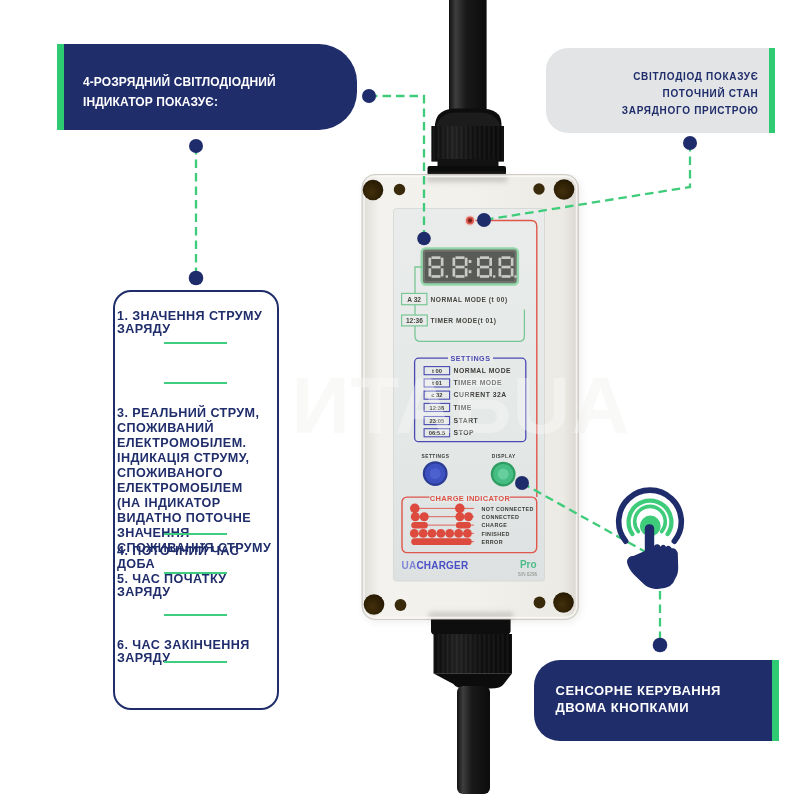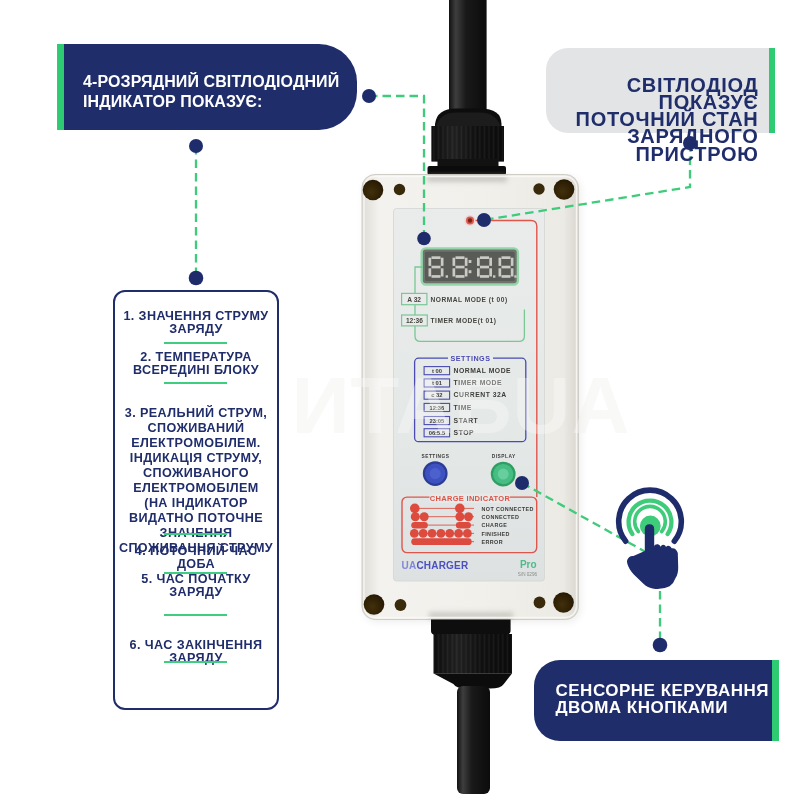--- a/index.html
+++ b/index.html
@@ -2,31 +2,31 @@
 <html><head>
 <meta charset="utf-8">
 <style>
   html,body{margin:0;padding:0;}
   body{width:800px;height:800px;position:relative;background:#fff;overflow:hidden;
        font-family:"Liberation Sans",sans-serif;}
   .abs{position:absolute;}
   .navybox{background:#202d6b;color:#fff;font-weight:bold;}
   #box-tl{left:64px;top:44px;width:293px;height:86px;border-radius:0 38px 38px 0;}
   #bar-tl{left:57px;top:44px;width:7.5px;height:86px;background:#2fcb72;}
-  #box-tl .t{position:absolute;left:19px;top:27.5px;font-size:16px;line-height:20.8px;letter-spacing:.1px;}
+  #box-tl .t{position:absolute;left:19px;top:27.5px;font-size:12px;line-height:20.8px;letter-spacing:.1px;}
   #box-tr{left:546px;top:48px;width:222.5px;height:85px;background:#e2e4e5;border-radius:22px 0 0 22px;}
   #bar-tr{left:768.5px;top:48px;width:6.5px;height:85px;background:#2fcb72;}
-  #box-tr .t{position:absolute;right:10px;top:19.5px;text-align:right;font-size:20px;line-height:17.3px;
-             font-weight:bold;color:#202d6b;letter-spacing:.7px;margin-top:9px;}
+  #box-tr .t{position:absolute;right:10px;top:19.5px;text-align:right;font-size:10px;line-height:17.3px;
+             font-weight:bold;color:#202d6b;letter-spacing:.7px;}
   #box-br{left:534px;top:660px;width:237.5px;height:81px;border-radius:26px 0 0 26px;}
   #bar-br{left:771.5px;top:660px;width:7.5px;height:81px;background:#2fcb72;}
-  #box-br .t{position:absolute;left:21.5px;top:21.8px;font-size:17px;line-height:17.3px;letter-spacing:.5px;}
-  #list{left:113px;top:290px;width:166px;height:420px;border:2.3px solid #202d6b;border-radius:12px;
+  #box-br .t{position:absolute;left:21.5px;top:21.8px;font-size:13px;line-height:17.3px;letter-spacing:.5px;}
+  #list{left:113px;top:290px;width:166px;height:420px;border:2.3px solid #202d6b;border-radius:18px;
         box-sizing:border-box;background:#fff;color:#202d6b;font-weight:bold;font-size:12.6px;
-        line-height:13px;text-align:center;letter-spacing:.4px;padding-left:38px;}
+        line-height:13px;text-align:left;letter-spacing:.4px;padding-left:38px;}
   #list .it{position:absolute;left:2px;right:2px;}
   #list .gl{position:absolute;width:63px;height:2px;background:#3fcd7f;left:49px;}
   .wm{position:absolute;left:0;top:0;width:800px;height:800px;pointer-events:none;
       font-weight:bold;font-size:80px;letter-spacing:1px;}
   .wm div{position:absolute;left:292px;top:360px;}
   #wm1{z-index:1;color:#f7f6f4;}
   #wm2{z-index:20;color:rgba(255,255,255,0.33);}
   .z10{z-index:10;}
 </style>
 </head>
@@ -275,21 +275,20 @@
     <div class="t">СВІТЛОДІОД ПОКАЗУЄ<br>ПОТОЧНИЙ СТАН<br>ЗАРЯДНОГО ПРИСТРОЮ</div>
   </div>
 <div id="bar-br" class="abs"></div>
 <div id="box-br" class="abs navybox z10">
     <div class="t">СЕНСОРНЕ КЕРУВАННЯ<br>ДВОМА КНОПКАМИ</div>
   </div>
 
 <div id="list" class="abs z10">
   <div class="it" style="top:17.7px">1. ЗНАЧЕННЯ СТРУМУ<br>ЗАРЯДУ</div>
   <div class="gl" style="top:49.5px"></div>
-  <div class="it" style="top:58.7px">2. ТЕМПЕРАТУРА<br>ВСЕРЕДИНІ БЛОКУ</div>
   <div class="gl" style="top:90px"></div>
   <div class="it" style="top:114px;line-height:15px">3. РЕАЛЬНИЙ СТРУМ,<br>СПОЖИВАНИЙ<br>ЕЛЕКТРОМОБІЛЕМ.<br>ІНДИКАЦІЯ СТРУМУ,<br>СПОЖИВАНОГО<br>ЕЛЕКТРОМОБІЛЕМ<br>(НА ІНДИКАТОР<br>ВИДАТНО ПОТОЧНЕ<br>ЗНАЧЕННЯ<br>СПОЖИВАННЯ СТРУМУ</div>
   <div class="gl" style="top:240.7px"></div>
   <div class="it" style="top:253.2px">4. ПОТОЧНИЙ ЧАС<br>ДОБА</div>
   <div class="gl" style="top:280.4px"></div>
   <div class="it" style="top:281px">5. ЧАС ПОЧАТКУ<br>ЗАРЯДУ</div>
   <div class="gl" style="top:321.7px"></div>
   <div class="it" style="top:347px">6. ЧАС ЗАКІНЧЕННЯ<br>ЗАРЯДУ</div>
   <div class="gl" style="top:368.7px"></div>
 </div>

